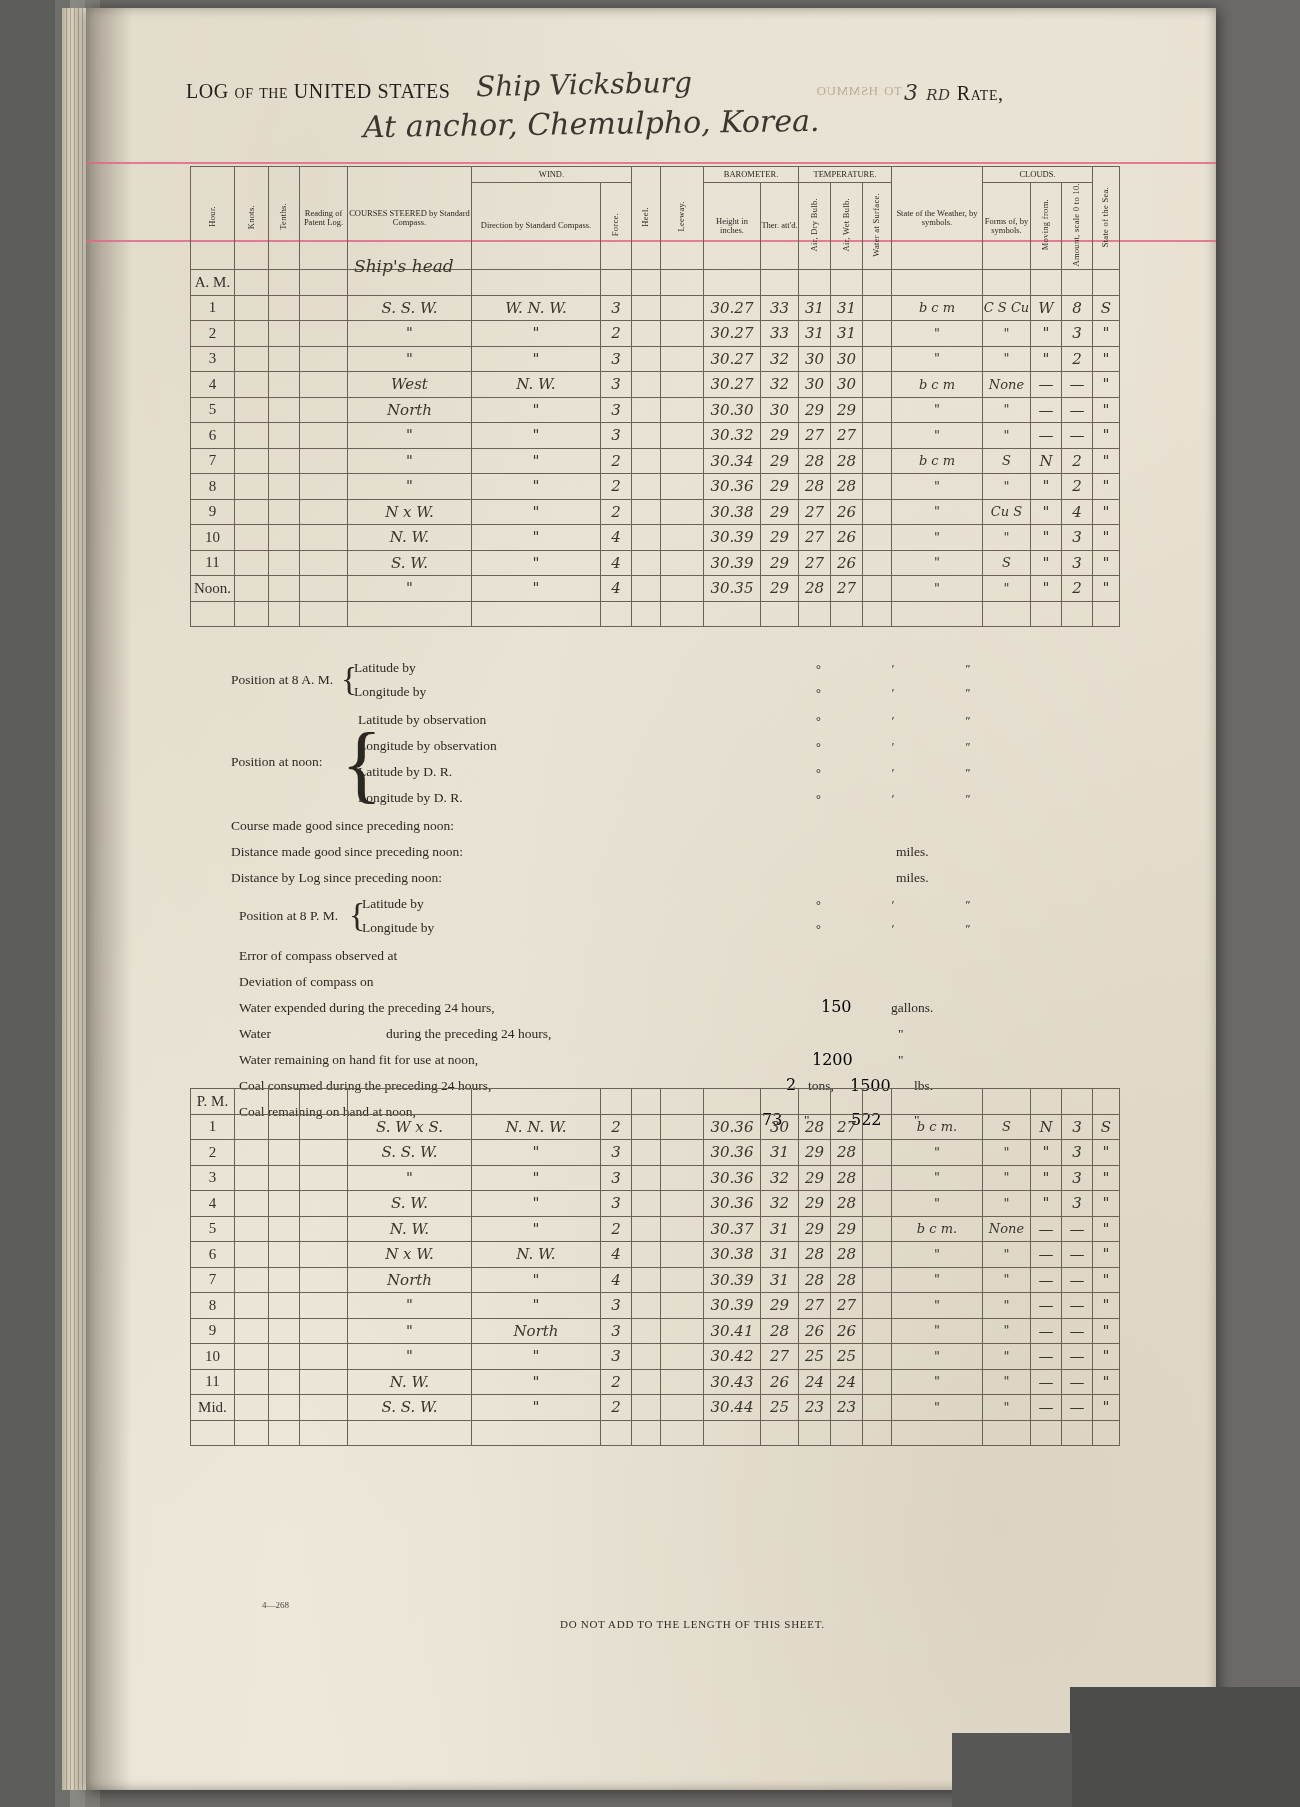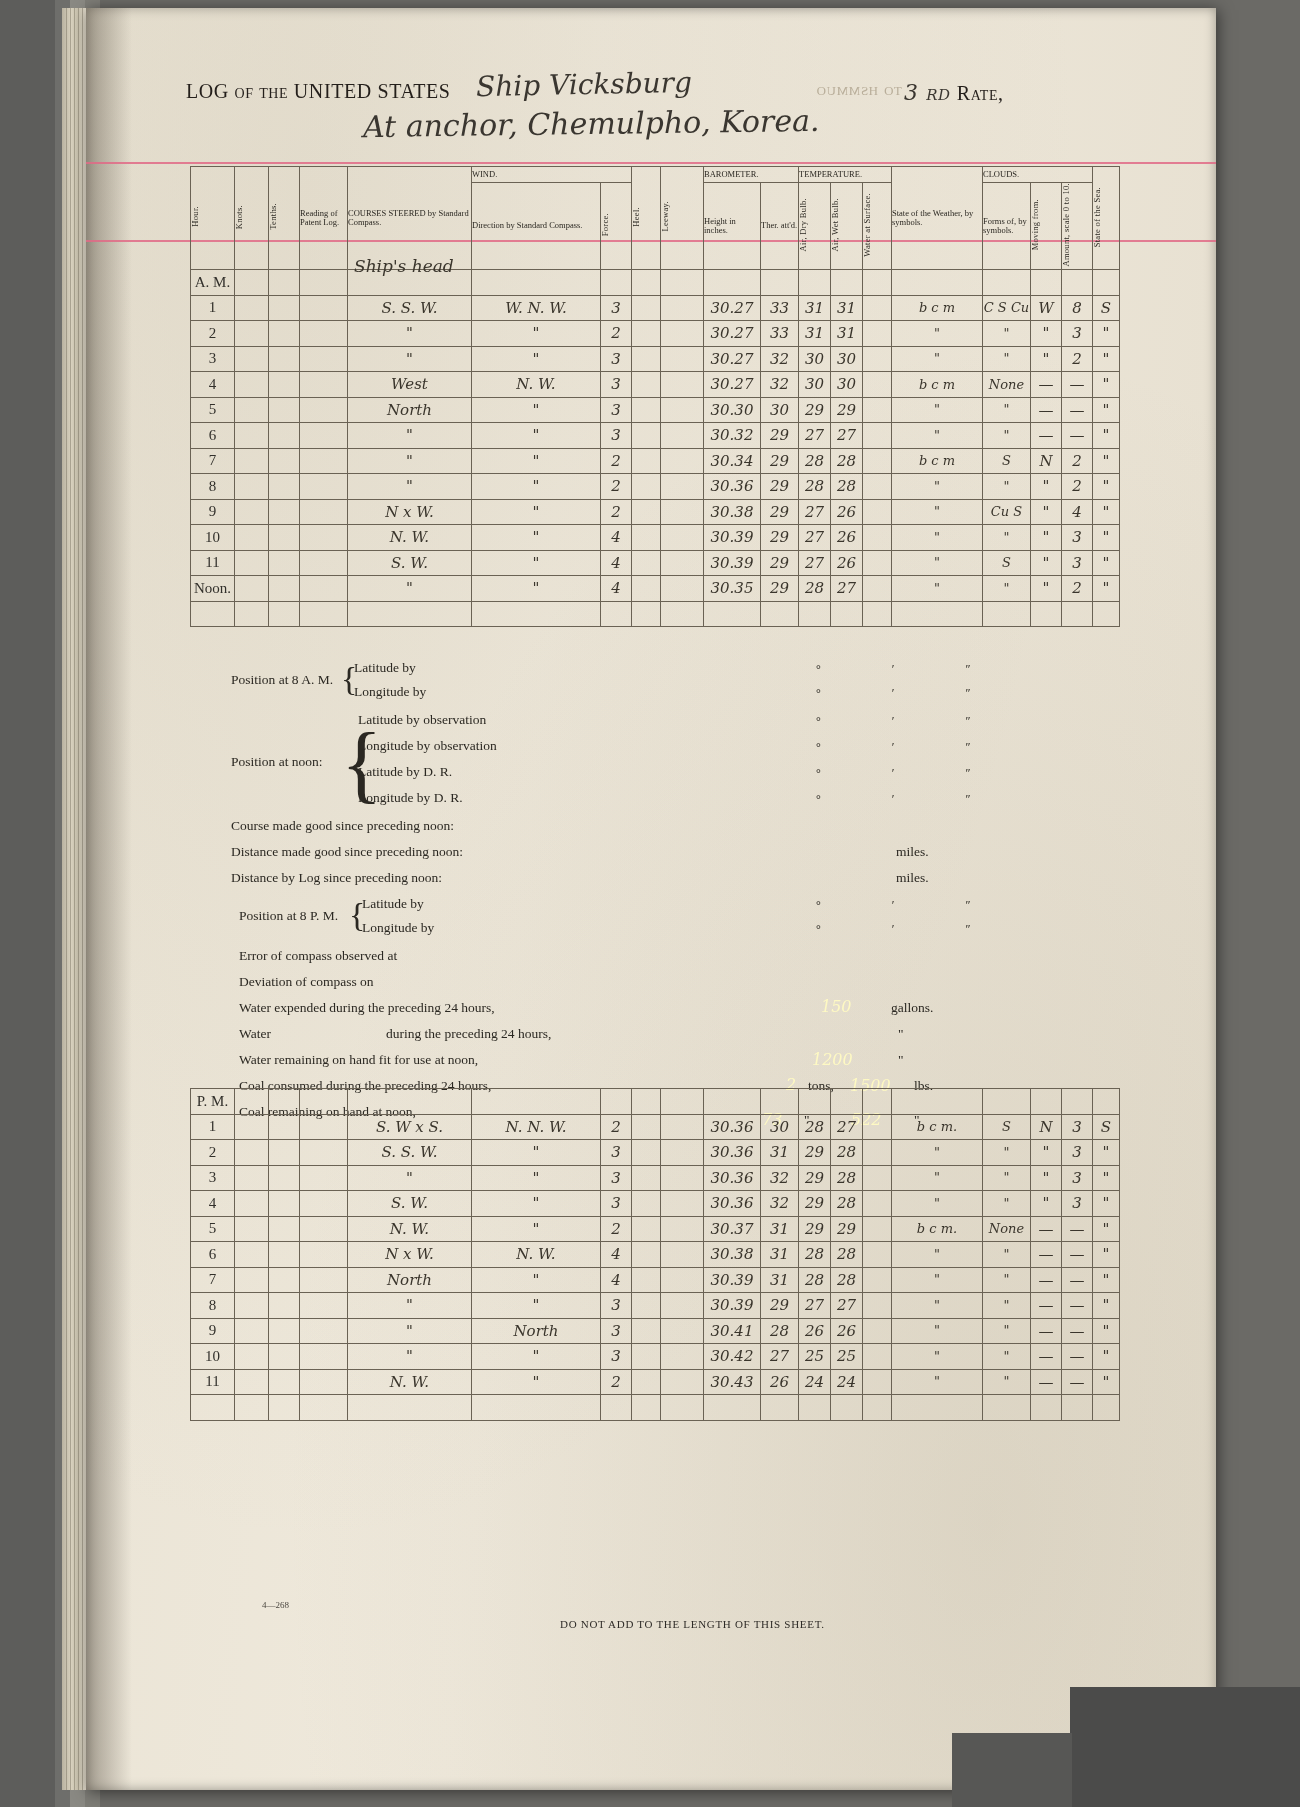--- a/index.html
+++ b/index.html
@@ -36,36 +36,36 @@
   .t-faint{position:absolute;left:718px;top:0px;font-size:19px;color:#b9ae9a;transform:scaleX(-1);}
   .t-station{position:absolute;left:265px;top:28px;font-size:30px;transform:rotate(-.8deg);}
 
   
   .redline{position:absolute;left:86px;width:1130px;height:2px;background:#e06a86;opacity:.85;}
 
   
   table{border-collapse:collapse;}
   .logtbl{position:absolute;border:1px solid #6a6254;background:transparent;}
   .logtbl td,.logtbl th{border:1px solid #6a6254;padding:0;}
-  .hdr td{font-size:8.5px;text-align:left;color:#2b2822;line-height:1.12;vertical-align:middle;}
+  .hdr td{font-size:8.5px;text-align:center;color:#2b2822;line-height:1.12;vertical-align:middle;}
   .vtxt{writing-mode:vertical-rl;transform:rotate(180deg);white-space:nowrap;font-size:8.5px;letter-spacing:.3px;}
   .rowcell{height:24.5px;text-align:center;font-size:15px;}
   .hr-lbl{font-size:15px;color:#32302b;}
   .cell-h{font-family:"DejaVu Serif",serif;font-style:italic;color:#3a352c;font-size:15px;}
   .small-h{font-size:13px;}
 
   .shipshead{position:absolute;font-family:"DejaVu Serif",serif;font-style:italic;font-size:17px;color:#3a352c;}
 
   
   .form{position:absolute;left:86px;top:660px;width:1130px;font-size:13.5px;color:#2b2822;}
   .frow{position:relative;height:26px;}
   .flabel{position:absolute;}
   .brace{position:absolute;font-size:34px;line-height:20px;color:#2b2822;}
   .deg{position:absolute;font-size:12px;letter-spacing:34px;color:#2b2822;}
-  .fval{position:absolute;font-family:"DejaVu Serif",serif;font-style:italic;font-size:16px;color:#fef9c3;}
+  .fval{position:absolute;font-family:"DejaVu Serif",serif;font-size:16px;color:#000000;}
 
   .footnote{position:absolute;left:560px;top:1618px;font-size:11px;letter-spacing:.7px;color:#2e2b27;}
   .printcode{position:absolute;left:262px;top:1600px;font-size:9px;color:#4a463f;}
 
   
   .ghost{position:absolute;color:rgba(120,110,92,.30);font-family:"DejaVu Serif",serif;font-style:italic;font-size:21px;transform:rotate(-1deg);pointer-events:none;}
 </style>
 </head>
 <body>
 
@@ -765,20 +765,41 @@
           <td class="rowcell cell-h">26</td>
           <td class="rowcell cell-h">24</td>
           <td class="rowcell cell-h">24</td>
           <td class="rowcell cell-h"></td>
           <td class="rowcell cell-h small-h">"</td>
           <td class="rowcell cell-h small-h">"</td>
           <td class="rowcell cell-h">—</td>
           <td class="rowcell cell-h">—</td>
           <td class="rowcell cell-h">"</td>
         </tr>
+        <tr>
+          <td class="rowcell hr-lbl">Mid.</td>
+          <td class="rowcell cell-h"></td>
+          <td class="rowcell cell-h"></td>
+          <td class="rowcell cell-h"></td>
+          <td class="rowcell cell-h">S. S. W.</td>
+          <td class="rowcell cell-h">"</td>
+          <td class="rowcell cell-h">2</td>
+          <td class="rowcell cell-h"></td>
+          <td class="rowcell cell-h"></td>
+          <td class="rowcell cell-h">30.44</td>
+          <td class="rowcell cell-h">25</td>
+          <td class="rowcell cell-h">23</td>
+          <td class="rowcell cell-h">23</td>
+          <td class="rowcell cell-h"></td>
+          <td class="rowcell cell-h small-h">"</td>
+          <td class="rowcell cell-h small-h">"</td>
+          <td class="rowcell cell-h">—</td>
+          <td class="rowcell cell-h">—</td>
+          <td class="rowcell cell-h">"</td>
+        </tr>
       </tbody>
     <tbody>
         <tr>
       <td class="rowcell"></td>
           <td></td>
           <td></td>
           <td></td>
           <td></td>
           <td></td>
           <td></td>

